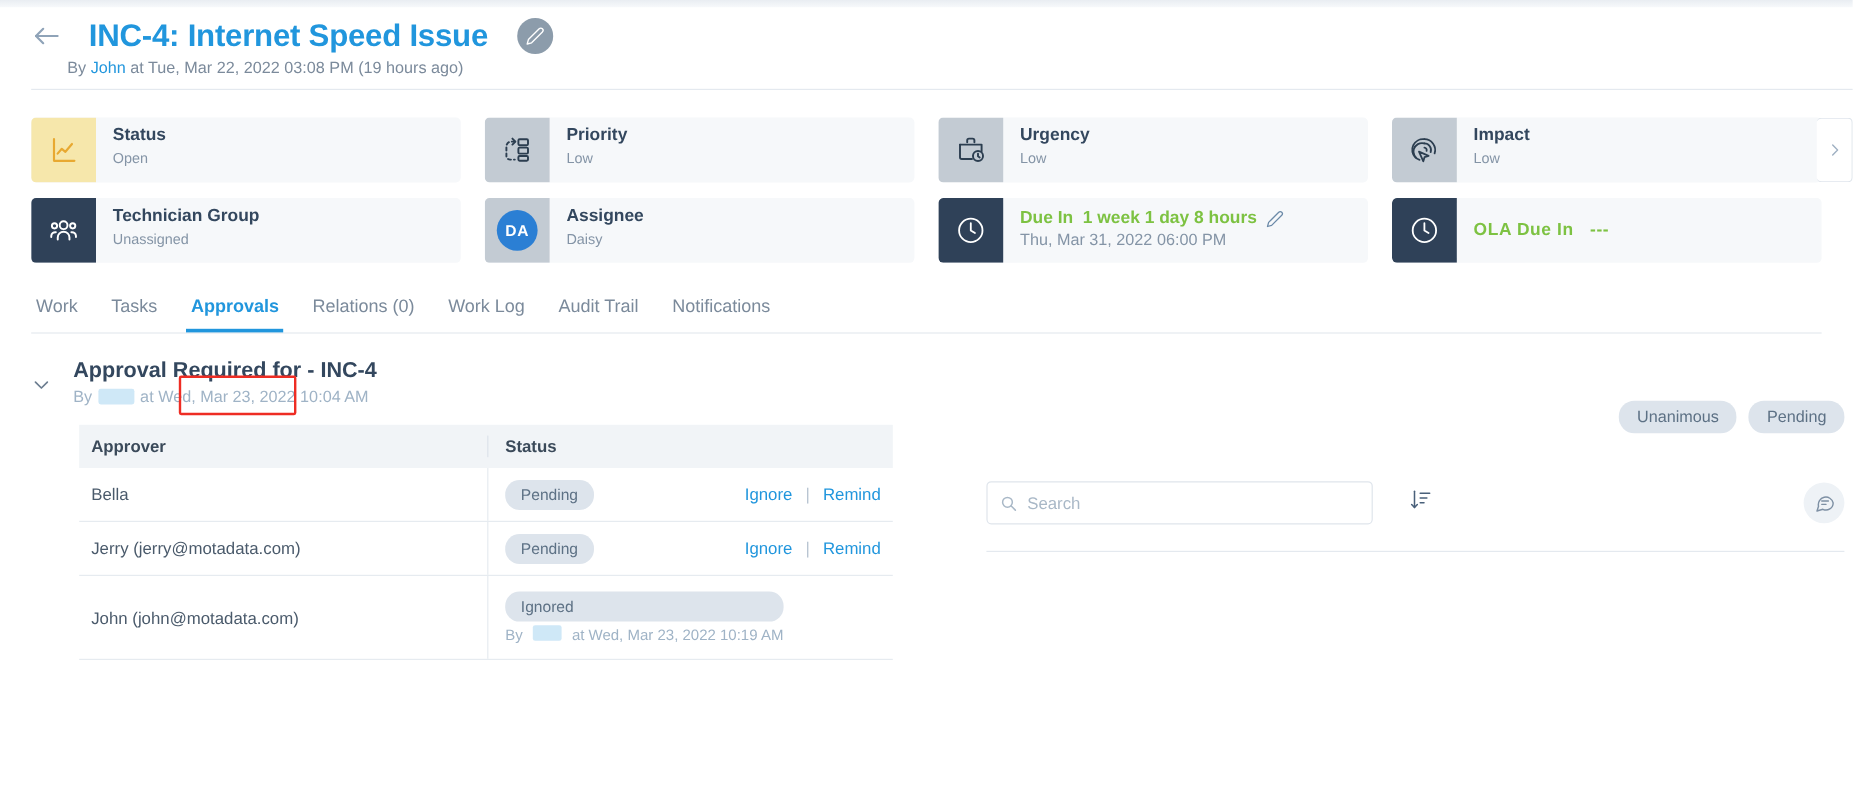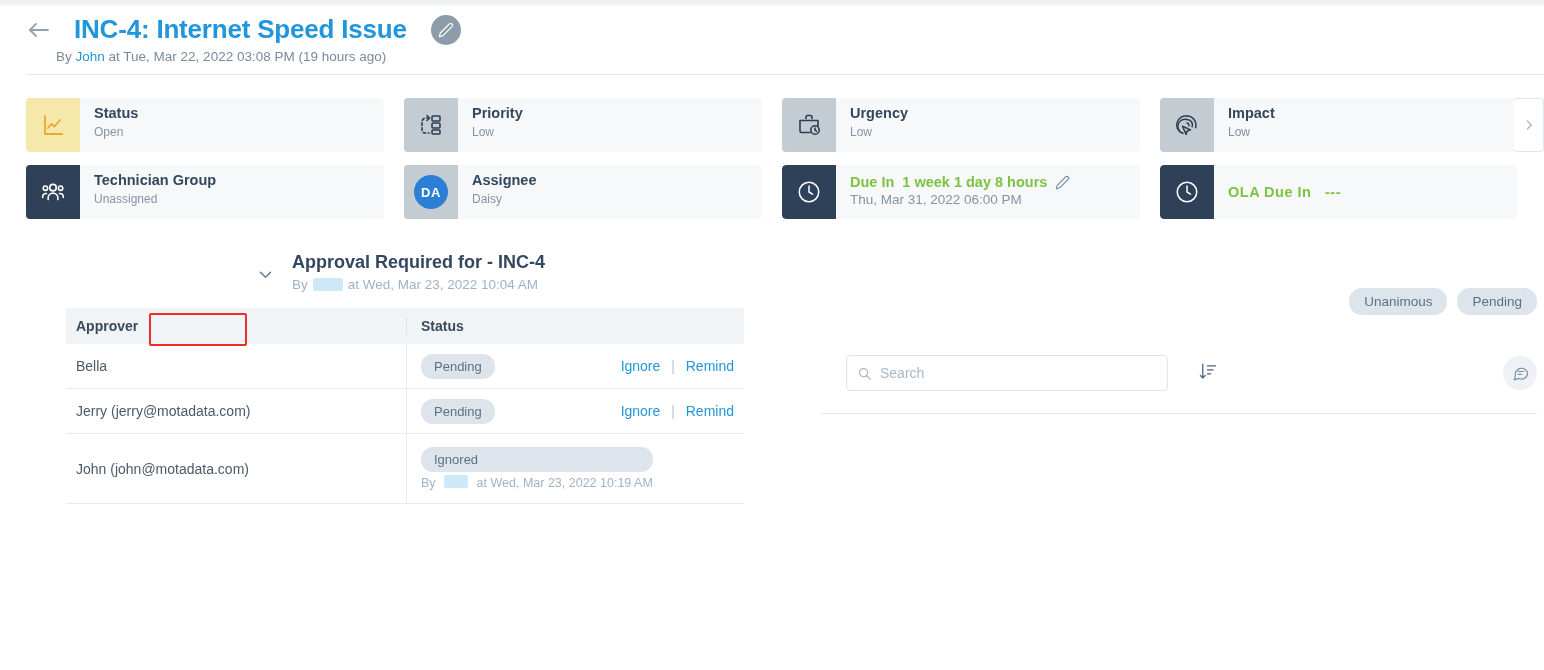--- a/index.html
+++ b/index.html
@@ -105,21 +105,21 @@
   }
   .tab-annot {
     position: absolute; border: 2px solid #ee2d24; border-radius: 2px;
     left: 149px; top: 313px; width: 98px; height: 33px; pointer-events: none;
   }
   .tabs-hr { height: 1px; background: #e4e9ef; width: calc(100% - 52px); margin-left: 26px; }
 
   
   .approval { display: flex; padding: 20px 26px 0 26px; }
   .appr-left { width: 750px; flex: 0 0 750px; }
-  .appr-head { display: flex; align-items: flex-start; gap: 18px; justify-content: center; }
+  .appr-head { display: flex; align-items: flex-start; gap: 18px; }
   .chev-down { color: #6c7d90; margin-top: 14px; }
   .appr-title { font-size: 18px; font-weight: 700; color: #33475e; }
   .appr-sub { font-size: 13.5px; color: #9fb3c6; margin-top: 4px; display: flex; align-items: center; gap: 0px;}
   .redact { display: inline-block; width: 30px; height: 13px; background: #cfe8f7; border-radius: 2px; margin: 0 5px; vertical-align: -1px; }
 
   .appr-table { margin-left: 40px; margin-top: 16px; width: 678px; }
   .thead { display: flex; background: #f1f4f7; height: 36px; align-items: center; }
   .th { font-size: 14px; font-weight: 600; color: #3b4a5a; padding-left: 10px; }
   .th.approver { width: 340px; flex: 0 0 340px; }
   .th.status { flex: 1; border-left: 1px solid #dde3ea; padding-left: 14px; height: 18px; line-height: 18px; }
@@ -136,21 +136,21 @@
   .actions { margin-left: auto; padding-right: 10px; font-size: 14px; white-space: nowrap; }
   .actions a { color: #2196dd; text-decoration: none; cursor: pointer; }
   .actions .sep { color: #b9c5d2; margin: 0 7px; }
 
   
   .appr-right { flex: 1; padding-left: 46px; padding-top: 36px; }
   .badges { display: flex; gap: 10px; justify-content: flex-end; margin-bottom: 40px; }
   .badge {
     background: #dde4ec; color: #5d7185; border-radius: 13px; padding: 6px 15px; font-size: 13.5px;
   }
-  .search-row { display: flex; align-items: center; gap: 30px; margin-left: 24px; }
+  .search-row { display: flex; align-items: center; gap: 30px; }
   .search-box {
     width: 322px; height: 36px; border: 1px solid #dfe5ec; border-radius: 4px;
     display: flex; align-items: center; padding: 0 10px; gap: 8px; background: #fff;
   }
   .search-box input {
     border: none; outline: none; font-size: 14px; color: #6b7c8f; width: 100%;
     font-family: inherit; background: transparent;
   }
   .search-box input::placeholder { color: #a9b8c7; }
   .sort-icon { color: #49607a; cursor: pointer; }
@@ -324,20 +324,32 @@
     </div>
 
     <div class="scroll-next">
       <svg width="14" height="14" viewBox="0 0 24 24" fill="none" stroke="currentColor" stroke-width="2" stroke-linecap="round" stroke-linejoin="round">
           <path d="M9 5l7 7-7 7"></path>
         </svg>
     </div>
   </div>
 
 
+  <div class="tabs-wrap">
+    <div class="tabs">
+      <div class="tab">Work</div>
+      <div class="tab">Tasks</div>
+      <div class="tab active">Approvals</div>
+      <div class="tab">Relations (0)</div>
+      <div class="tab">Work Log</div>
+      <div class="tab">Audit Trail</div>
+      <div class="tab">Notifications</div>
+    </div>
+    <div class="tabs-hr"></div>
+  </div>
   <div class="tab-annot"></div>
 
   <div class="approval">
 
     <div class="appr-left">
       <div class="appr-head">
         <div class="chev-down">
           <svg width="17" height="17" viewBox="0 0 24 24" fill="none" stroke="currentColor" stroke-width="2" stroke-linecap="round" stroke-linejoin="round">
               <path d="M5 9l7 7 7-7"></path>
             </svg>

